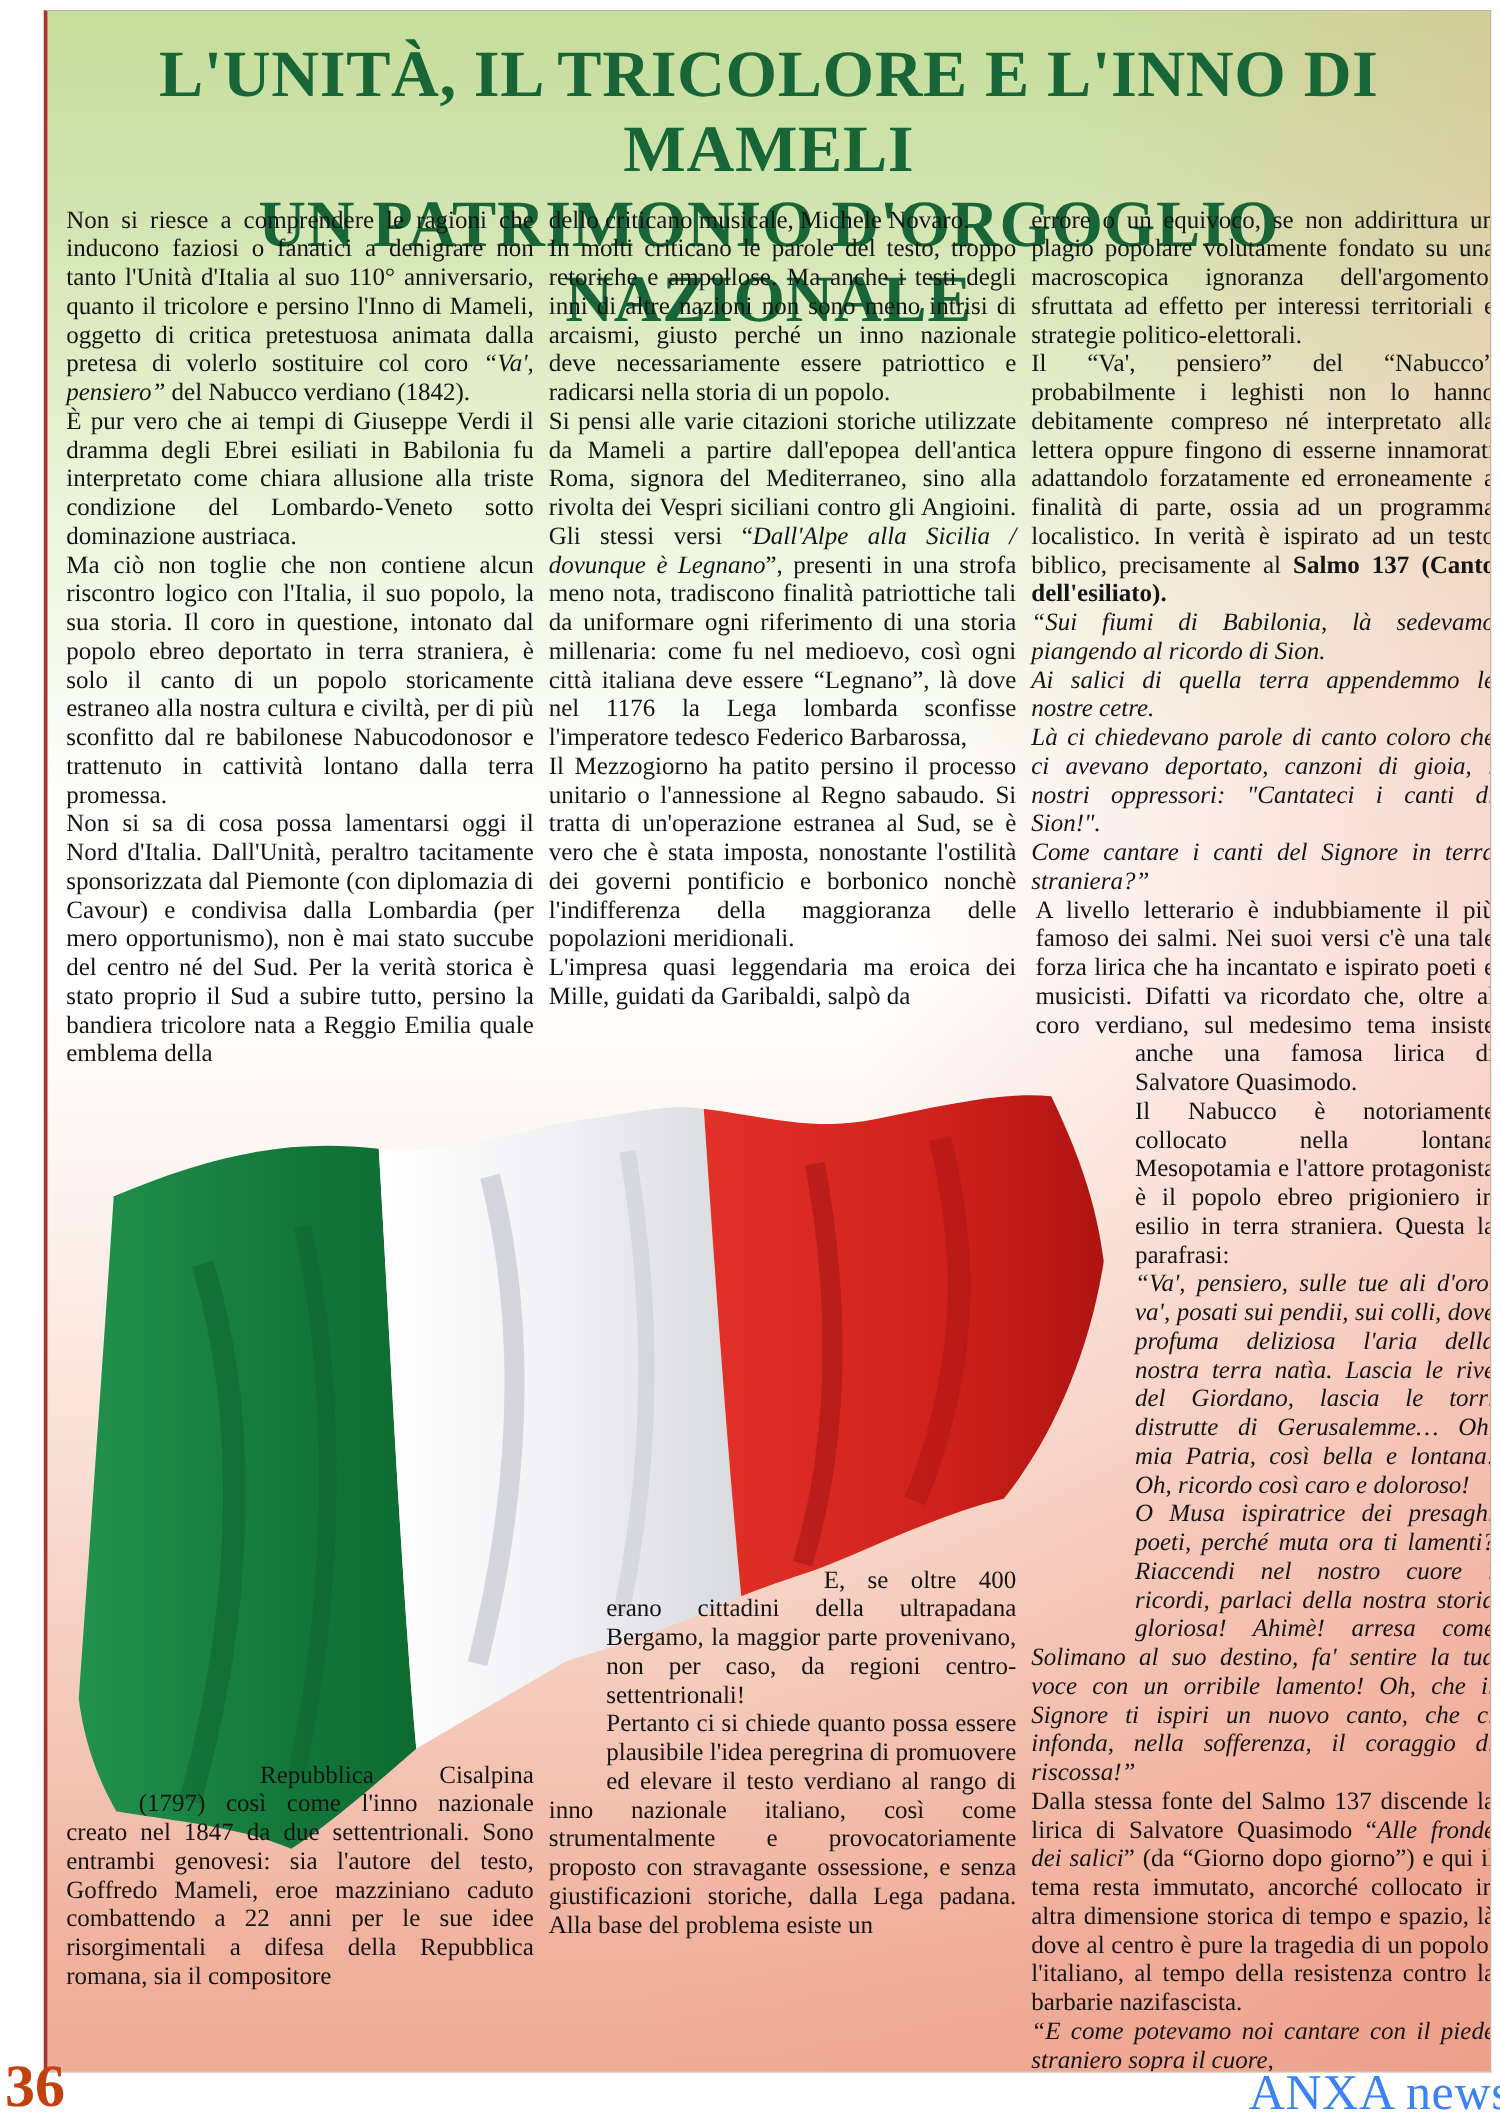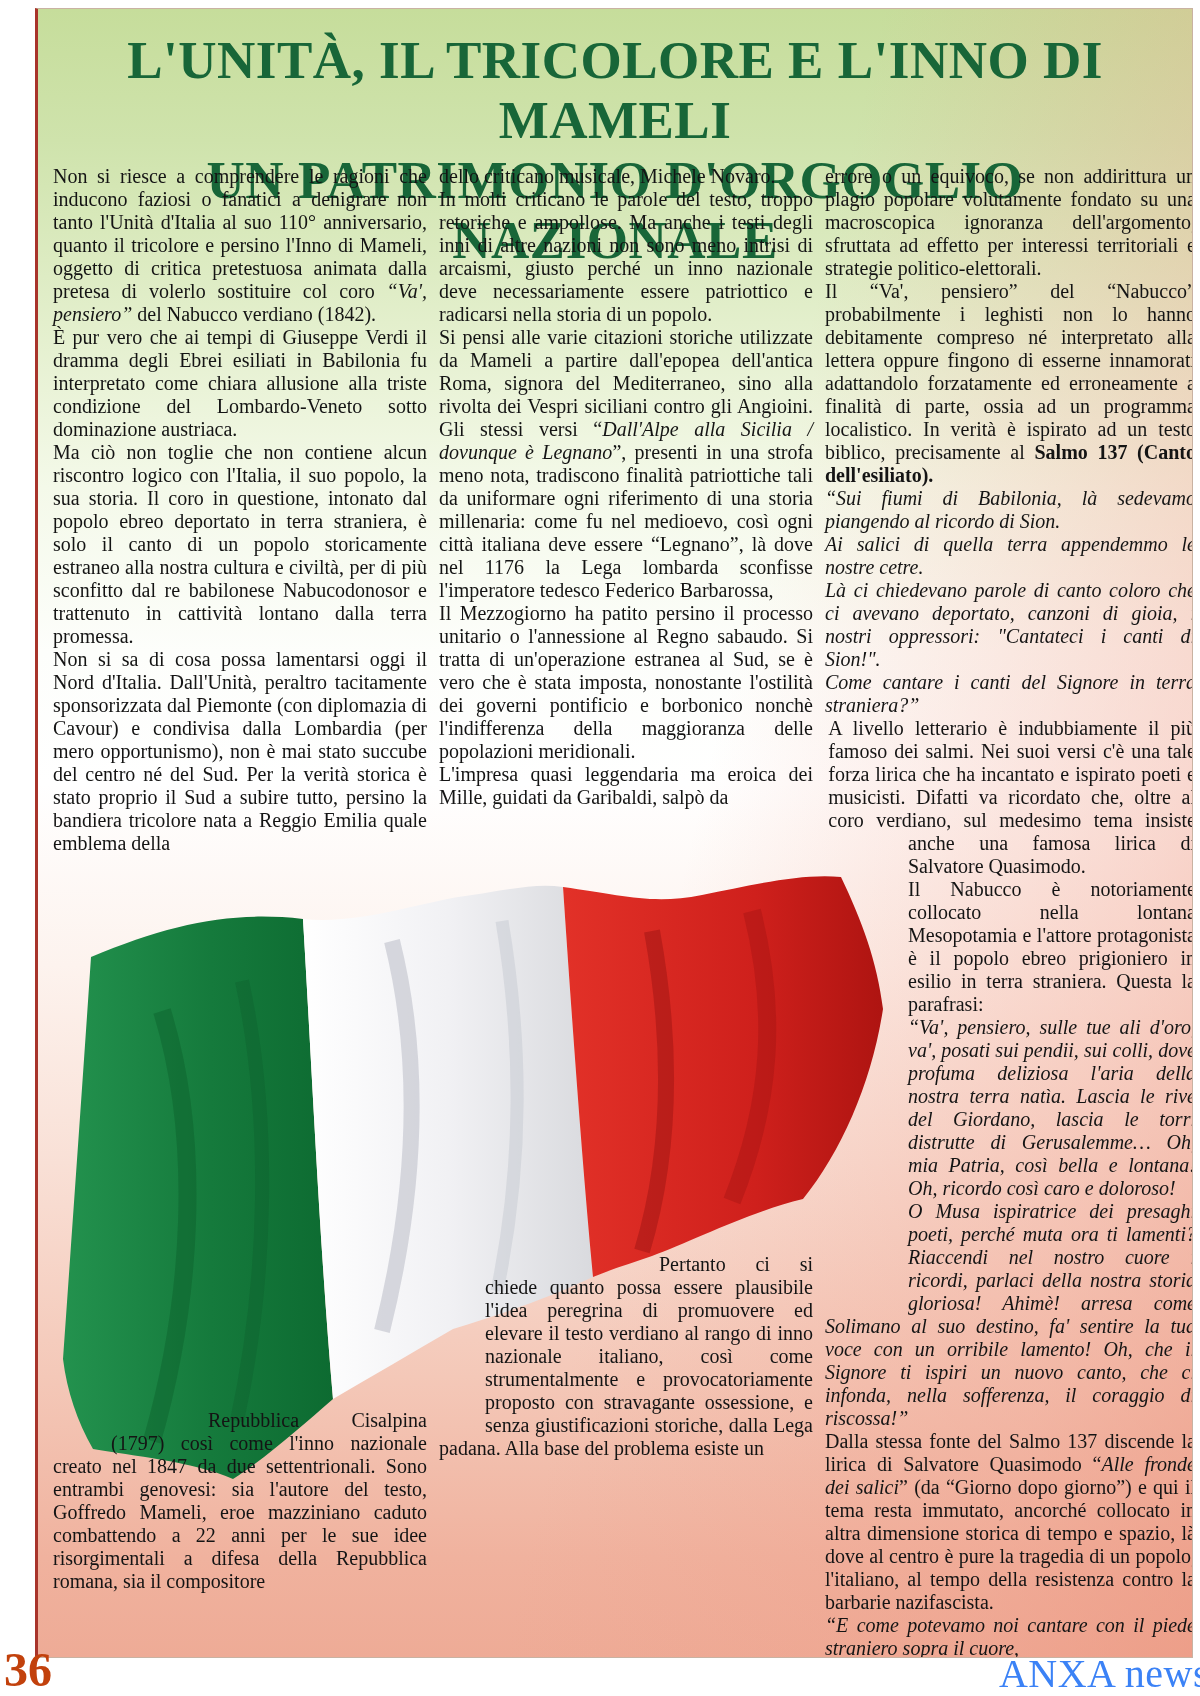--- a/index.html
+++ b/index.html
@@ -85,20 +85,21 @@
     <div class="col c2">
       <p><span>dello criticano musicale, Michele Novaro.</span></p>
       <p><span>In molti criticano le parole del testo, troppo retoriche e ampollose. Ma anche i testi degli inni di altre nazioni non sono meno intrisi di arcaismi, giusto perché un inno nazionale deve necessariamente essere patriottico e radicarsi nella storia di un popolo.</span></p>
       <p><span>Si pensi alle varie citazioni storiche utilizzate da Mameli a partire dall'epopea dell'antica Roma, signora del Mediterraneo, sino alla rivolta dei Vespri siciliani contro gli Angioini. Gli stessi versi “</span><i>Dall'Alpe alla Sicilia / dovunque è Legnano</i><span>”, presenti in una strofa meno nota, tradiscono finalità patriottiche tali da uniformare ogni riferimento di una storia millenaria: come fu nel medioevo, così ogni città italiana deve essere “Legnano”, là dove nel 1176 la Lega lombarda sconfisse l'imperatore tedesco Federico Barbarossa,</span></p>
       <p><span>Il Mezzogiorno ha patito persino il processo unitario o l'annessione al Regno sabaudo. Si tratta di un'operazione estranea al Sud, se è vero che è stata imposta, nonostante l'ostilità dei governi pontificio e borbonico nonchè l'indifferenza della maggioranza delle popolazioni meridionali.</span></p>
       <p><span>L'impresa quasi leggendaria ma eroica dei Mille, guidati da Garibaldi, salpò da</span></p>
       <div class="sp-col2"></div>
       <p>
         <span class="fl w220"></span>
         <span class="rail"></span>
+        <span><span>E, se oltre 400 erano cittadini della ultrapadana Bergamo, la maggior parte provenivano, non per caso, da regioni centro-settentrionali!</span></span>
       </p>
       <p><span>Pertanto ci si chiede quanto possa essere plausibile l'idea peregrina di promuovere ed elevare il testo verdiano al rango di inno nazionale italiano, così come strumentalmente e provocatoriamente proposto con stravagante ossessione, e senza giustificazioni storiche, dalla Lega padana. Alla base del problema esiste un</span></p>
     </div>
 
     <div class="col c3">
       <p><span>errore o un equivoco, se non addirittura un plagio popolare volutamente fondato su una macroscopica ignoranza dell'argomento, sfruttata ad effetto per interessi territoriali e strategie politico-elettorali.</span></p>
       <p><span>Il “Va', pensiero” del “Nabucco” probabilmente i leghisti non lo hanno debitamente compreso né interpretato alla lettera oppure fingono di esserne innamorati adattandolo forzatamente ed erroneamente a finalità di parte, ossia ad un programma localistico. In verità è ispirato ad un testo biblico, precisamente al </span><b>Salmo 137 (Canto dell'esiliato).</b></p>
       <p><i>“Sui fiumi di Babilonia, là sedevamo piangendo al ricordo di Sion.</i></p>
       <p><i>Ai salici di quella terra appendemmo le nostre cetre.</i></p>
       <p><i>Là ci chiedevano parole di canto coloro che ci avevano deportato, canzoni di gioia, i nostri oppressori: "Cantateci i canti di Sion!".</i></p>

